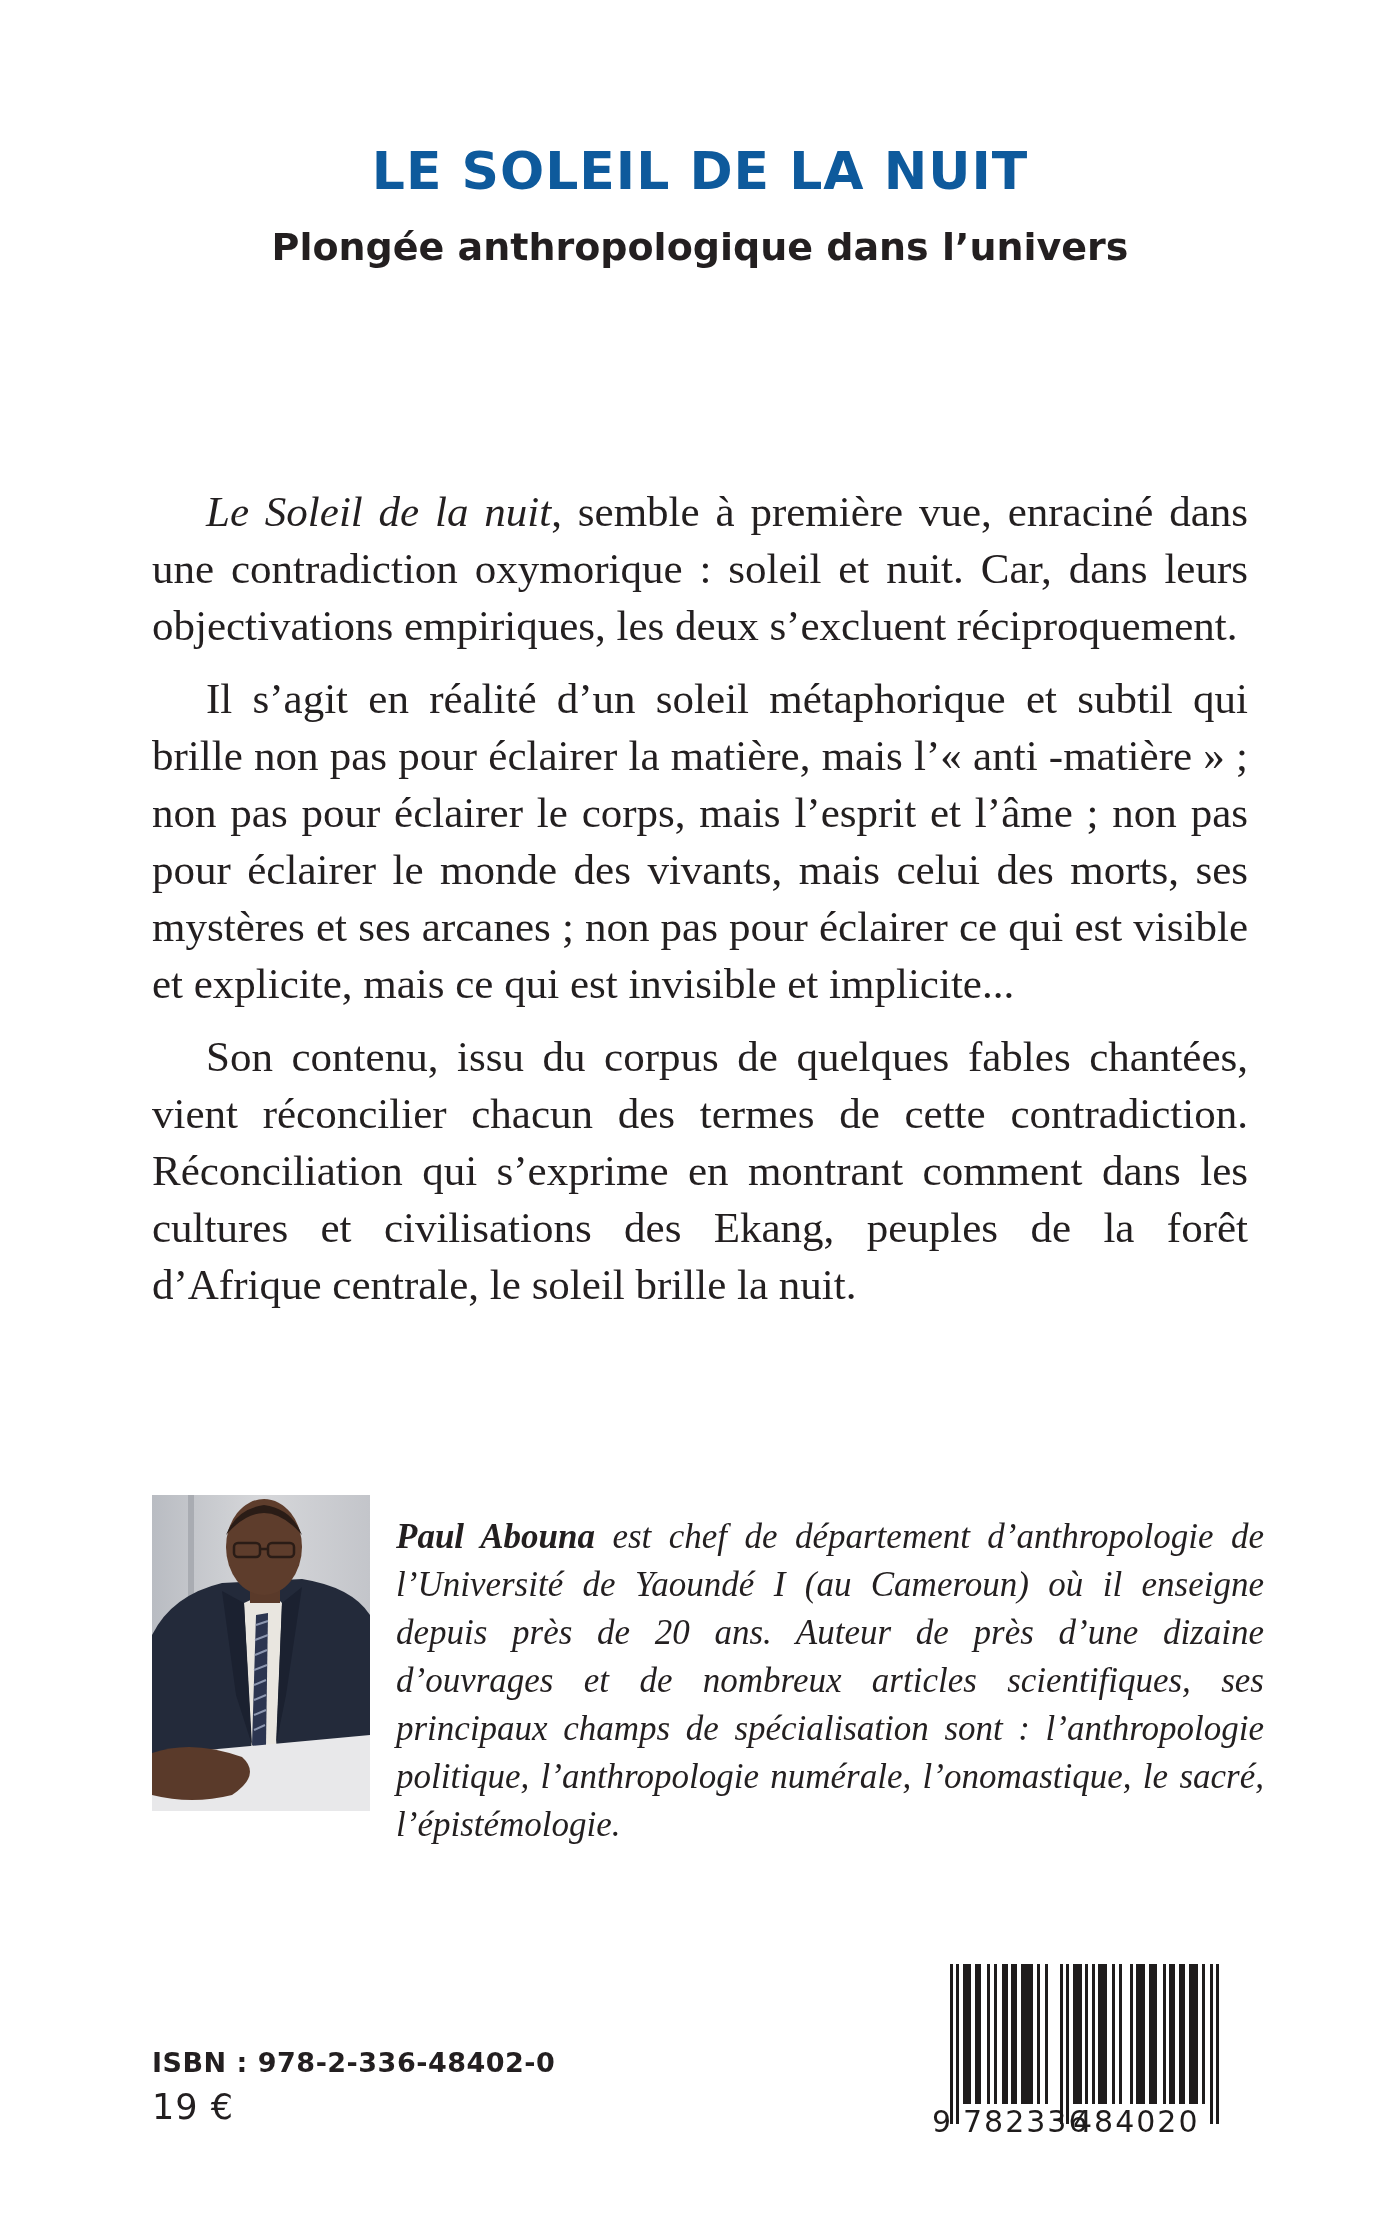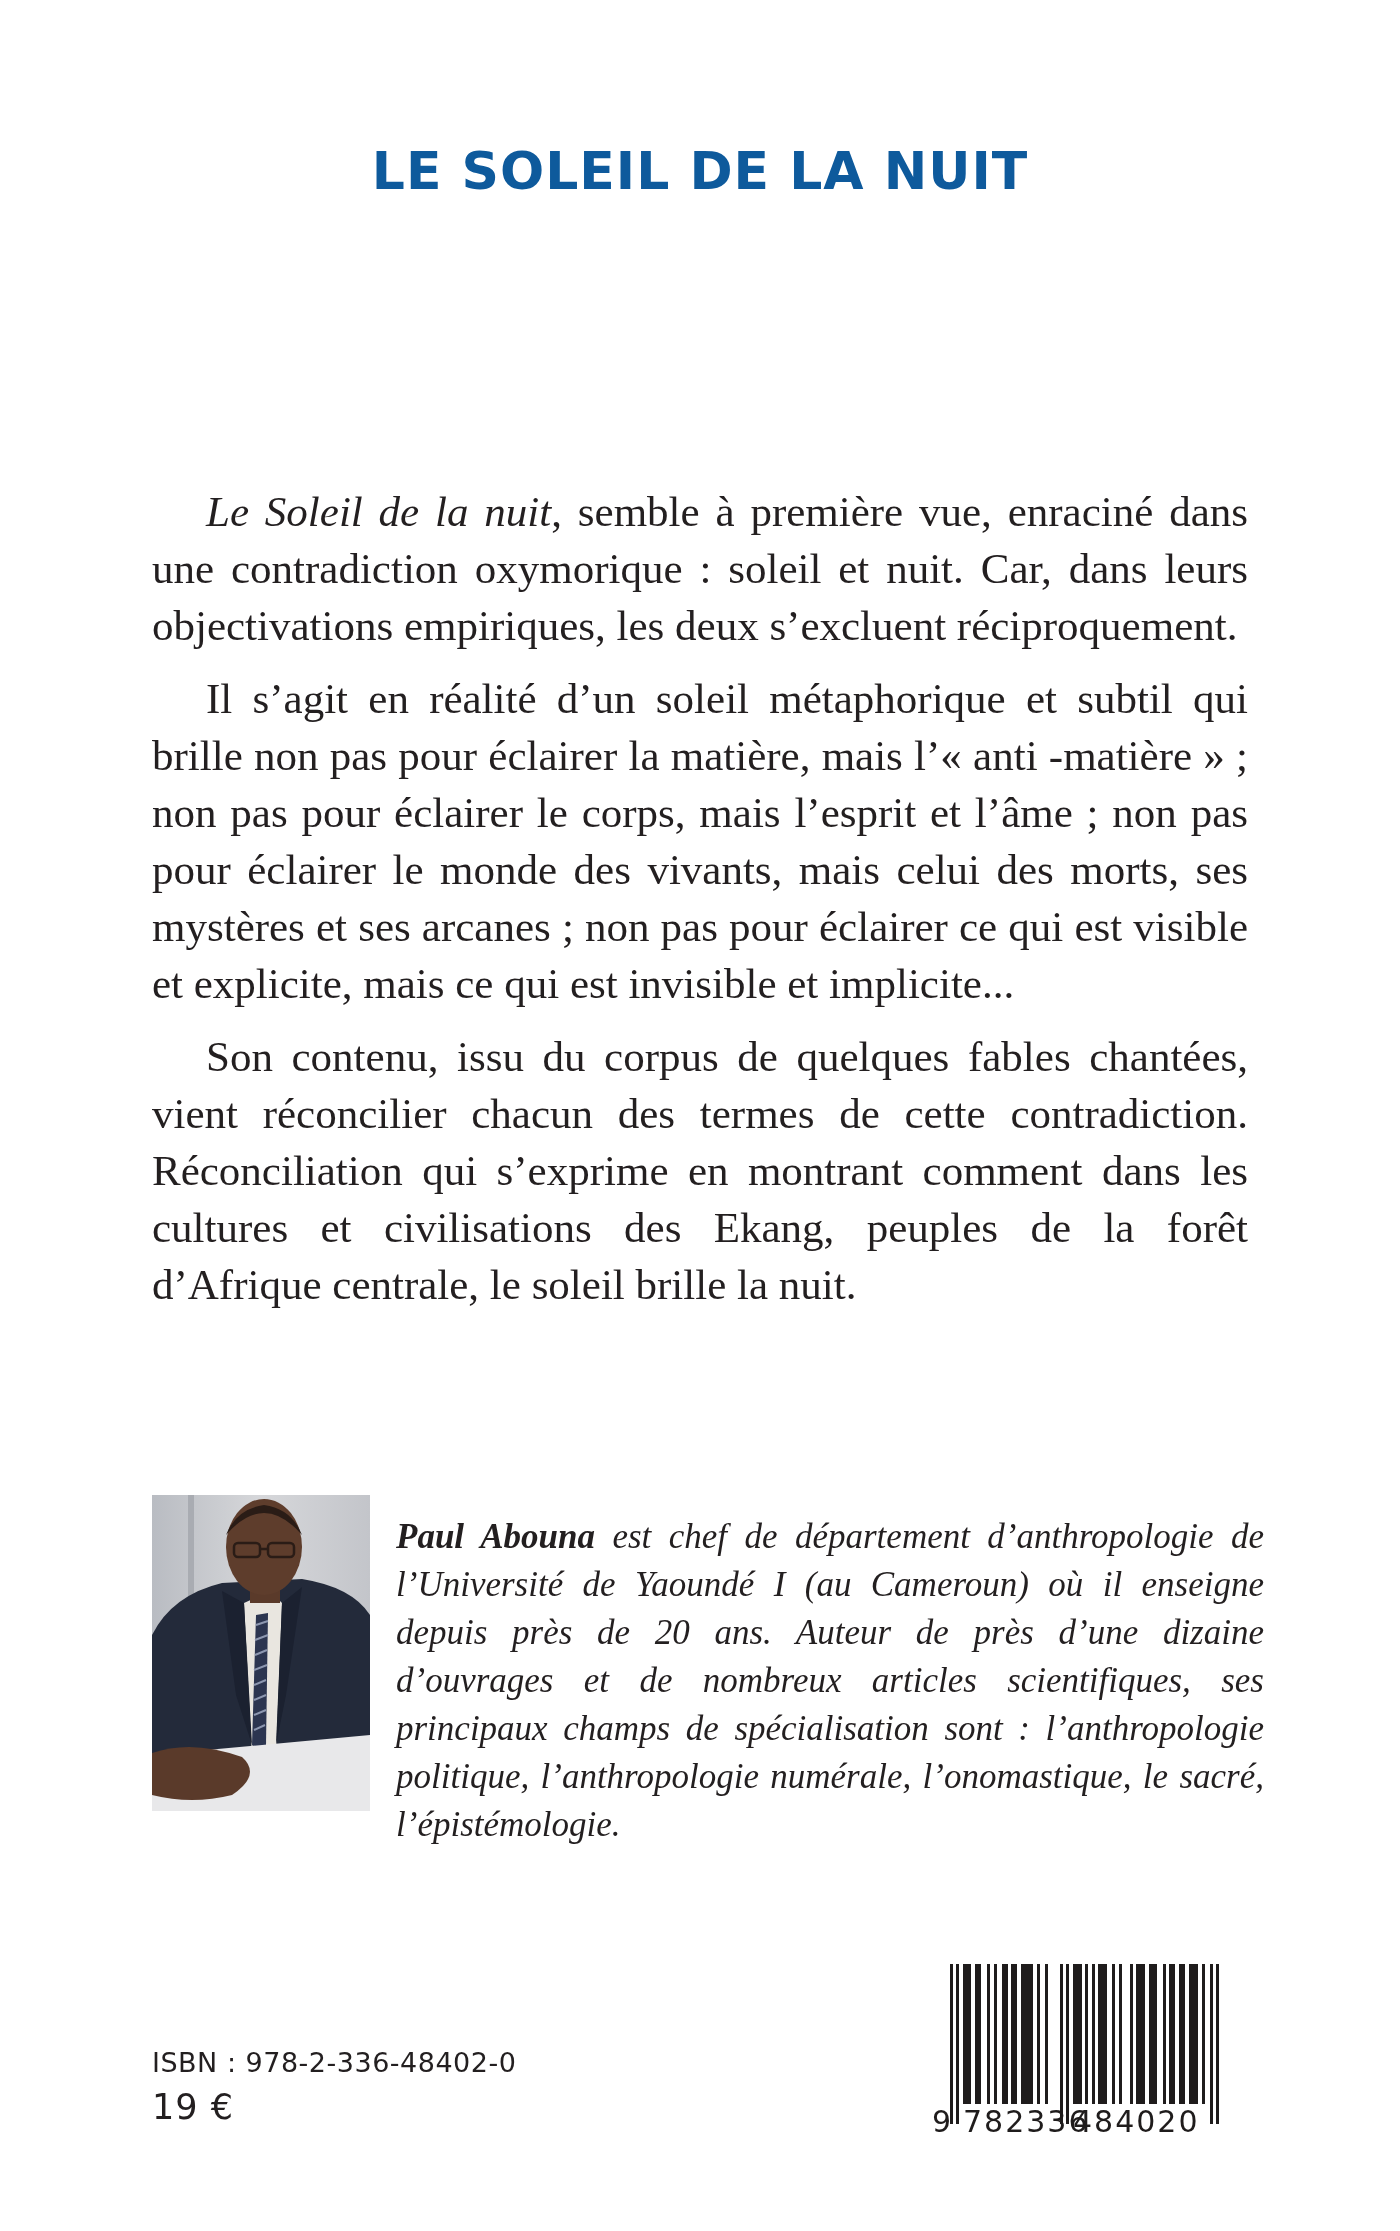--- a/index.html
+++ b/index.html
@@ -27,36 +27,37 @@
       overflow: hidden; background: #cfd0d3;
     }
     .bio {
       position: absolute; left: 380px; top: 1497px; width: 868px;
       font-family: "Liberation Serif", serif; font-style: italic; font-size: 35px;
       line-height: 48px; color: #231f20; text-align: justify; text-align-last: left; margin: 16px;
     }
     .bio strong { font-weight: bold; }
     .isbn {
       position: absolute; left: 152px; top: 2047px;
-      font-family: "DejaVu Sans", sans-serif; font-size: 27px; color: #231f20; letter-spacing: 0.5px;
+      font-family: "DejaVu Sans", sans-serif; font-size: 27px; color: #231f20; letter-spacing: 0.5px; font-weight: bold;
     }
     .price {
       position: absolute; left: 152px; top: 2087px;
       font-family: "DejaVu Sans", sans-serif; font-size: 35px; color: #231f20; letter-spacing: 1px; text-align: center;
     }
     .barcode {
       position: absolute; left: 930px; top: 1960px; width: 325px; height: 180px;
     }
   </style>
 </head>
 <body>
 
 <h1 class="title">LE SOLEIL DE LA NUIT</h1>
 
 <div class="subtitle">
+  <span>Plongée anthropologique dans l’univers</span>
 </div>
 
 <div class="body-text">
   <p><em>Le Soleil de la nuit</em><span>, semble à première vue, enraciné dans une contradiction oxymorique : soleil et nuit. Car, dans leurs objectivations empiriques, les deux s’excluent réciproquement.</span></p>
   <p>Il s’agit en réalité d’un soleil métaphorique et subtil qui brille non pas pour éclairer la matière, mais l’« anti -matière » ; non pas pour éclairer le corps, mais l’esprit et l’âme ; non pas pour éclairer le monde des vivants, mais celui des morts, ses mystères et ses arcanes ; non pas pour éclairer ce qui est visible et explicite, mais ce qui est invisible et implicite...</p>
   <p>Son contenu, issu du corpus de quelques fables chantées, vient réconcilier chacun des termes de cette contradiction. Réconciliation qui s’exprime en montrant comment dans les cultures et civilisations des Ekang, peuples de la forêt d’Afrique centrale, le soleil brille la nuit.</p>
 </div>
 
 <div class="author-photo" aria-label="Portrait of the author in a dark suit and striped tie, seated at a table">
   <svg width="218" height="316" viewBox="0 0 218 316" xmlns="http://www.w3.org/2000/svg">

